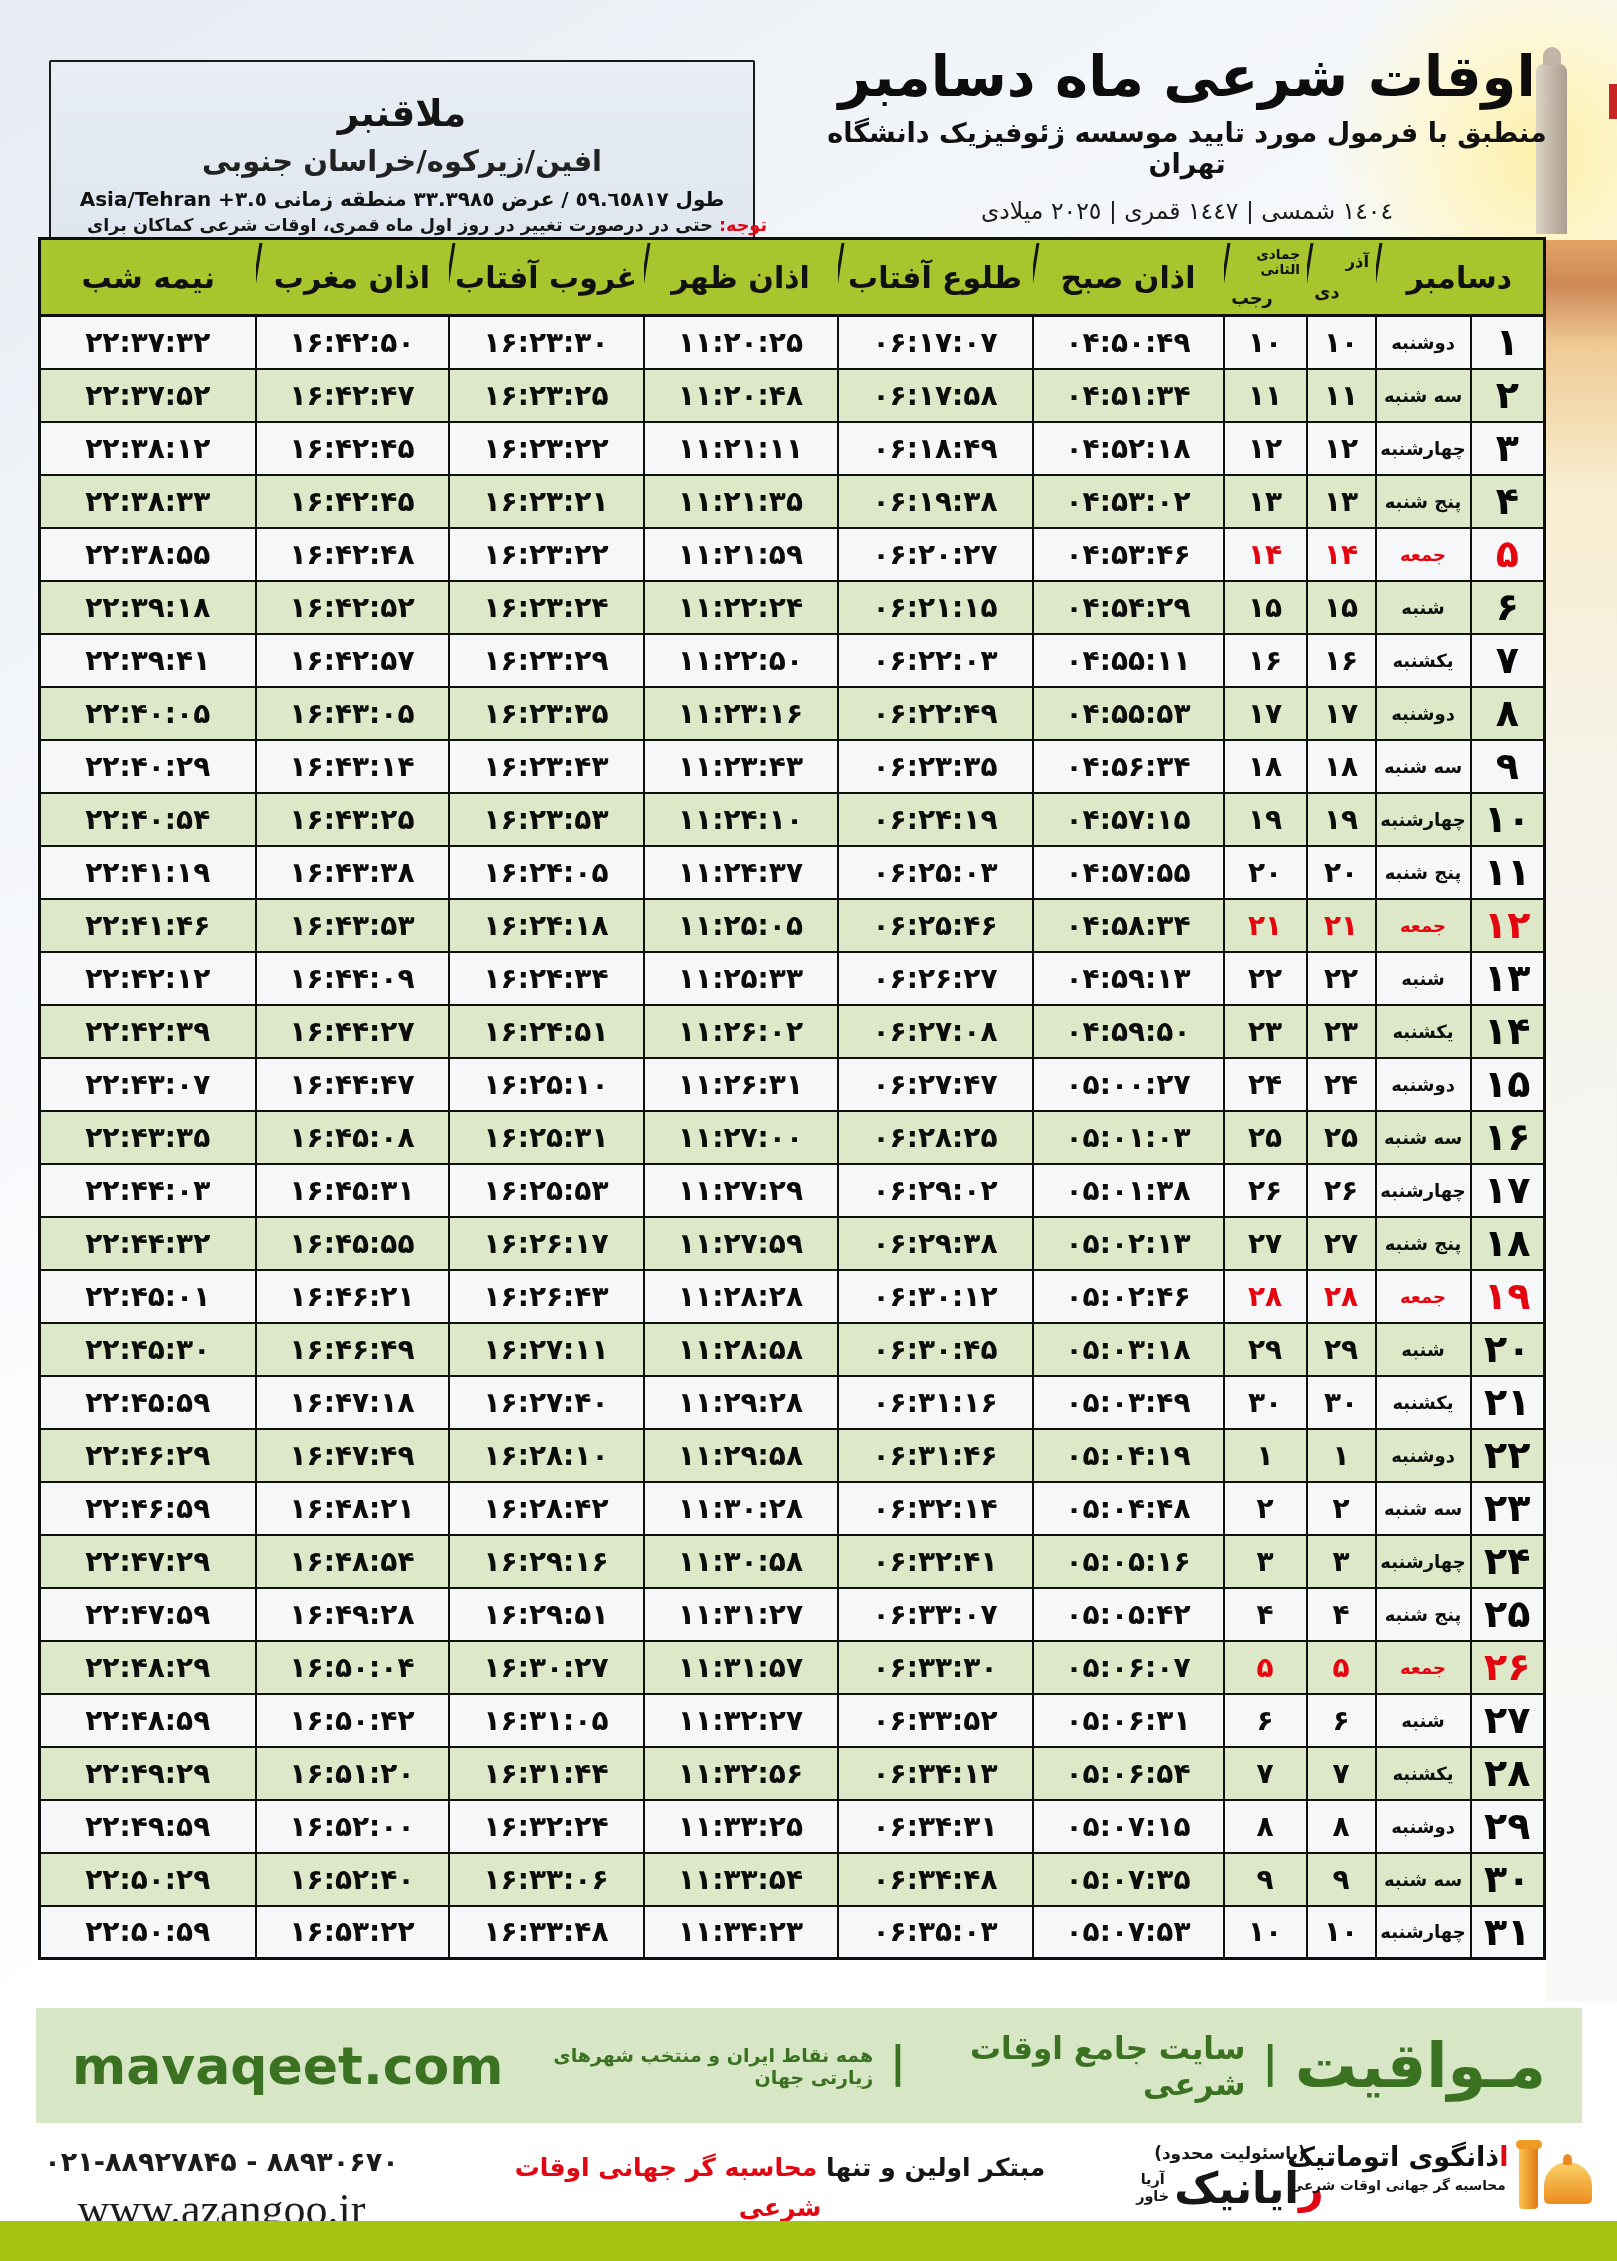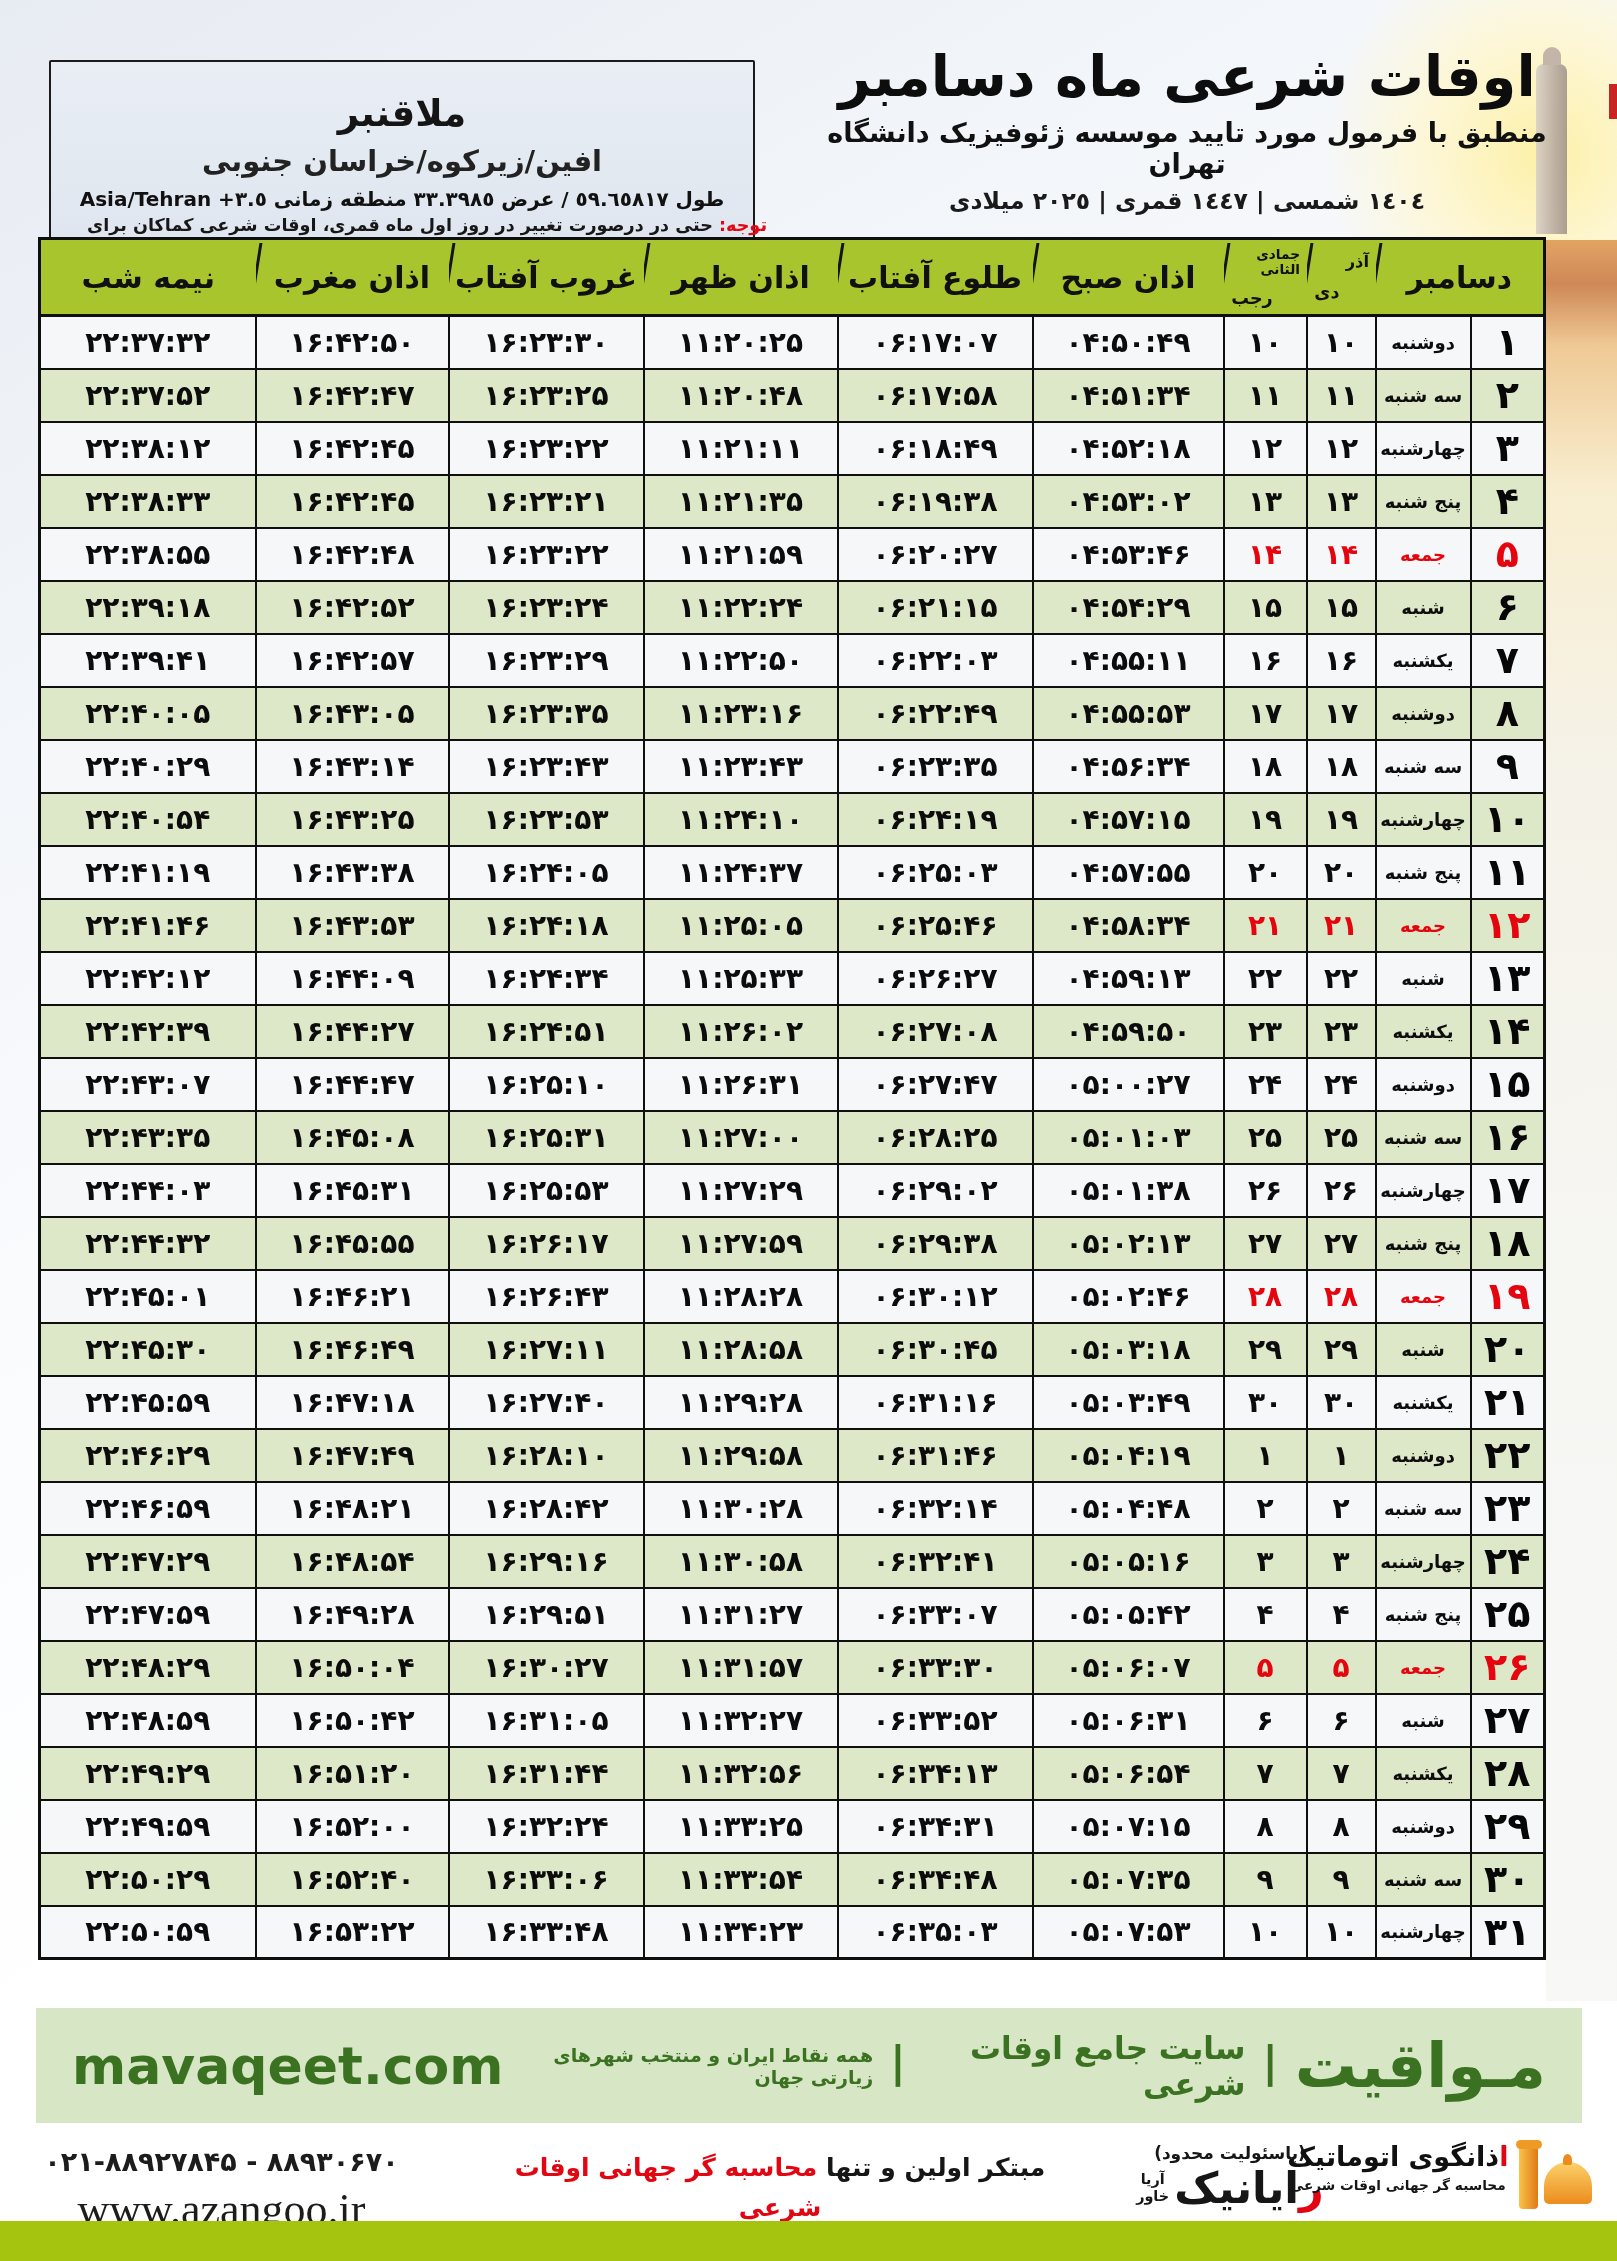--- a/index.html
+++ b/index.html
@@ -24,21 +24,21 @@
   .loc-box { position:absolute; left:49px; top:60px; width:706px; height:182px;
       border:2.6px solid #1b1b1b; background:linear-gradient(180deg,#e9eef5,#dfe6ef); border-radius:2px;
       display:flex; flex-direction:column; align-items:center; justify-content:center; gap:9px; direction:rtl; }
   .loc-name   { font-size:37px; font-weight:bold; color:#151515; }
   .loc-region { font-size:29px; font-weight:bold; color:#222; }
   .loc-coords { font-size:20px; font-weight:bold; color:#111; direction:rtl; }
 
   .title-block { position:absolute; left:799px; top:46px; width:776px; text-align:center; direction:rtl; }
   .main-title { font-size:56px; font-weight:bold; color:#0d0d0d; line-height:1.1; }
   .sub-title  { font-size:27px; font-weight:bold; color:#111; margin-top:9px; }
-  .year-line  { font-size:23.5px; font-weight:bold; color:#1a1a1a; margin-top:8px; }
+  .year-line  { font-size:23.5px; font-weight:normal; color:#1a1a1a; margin-top:18px; }
 
   .notice { position:absolute; left:49px; top:215px; width:718px; direction:rtl; text-align:right;
             font-size:17.6px; font-weight:600; color:#171717; }
   .notice .red { color:#e30613; font-weight:bold; }
 
   
   .ptable { position:absolute; left:38px; top:237px; border-collapse:collapse; direction:rtl;
             table-layout:fixed; width:1507px; border:3.9px solid #0f0f0f; background:#fff; }
   .ptable thead th { height:77px; background:#a9c52d; color:#101010; font-weight:bold; font-size:30px;
             border-bottom:3.9px solid #0f0f0f; position:relative; vertical-align:middle; }

